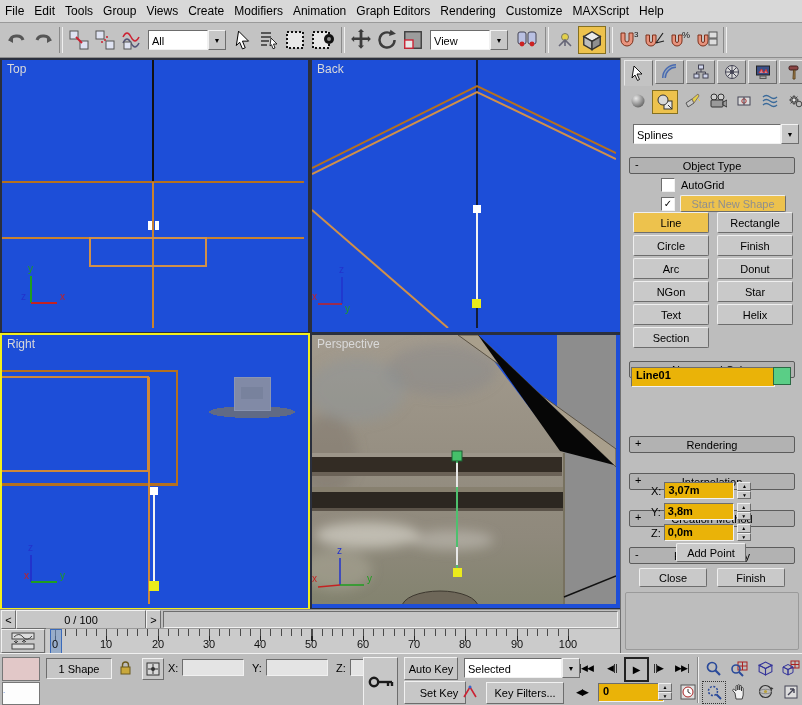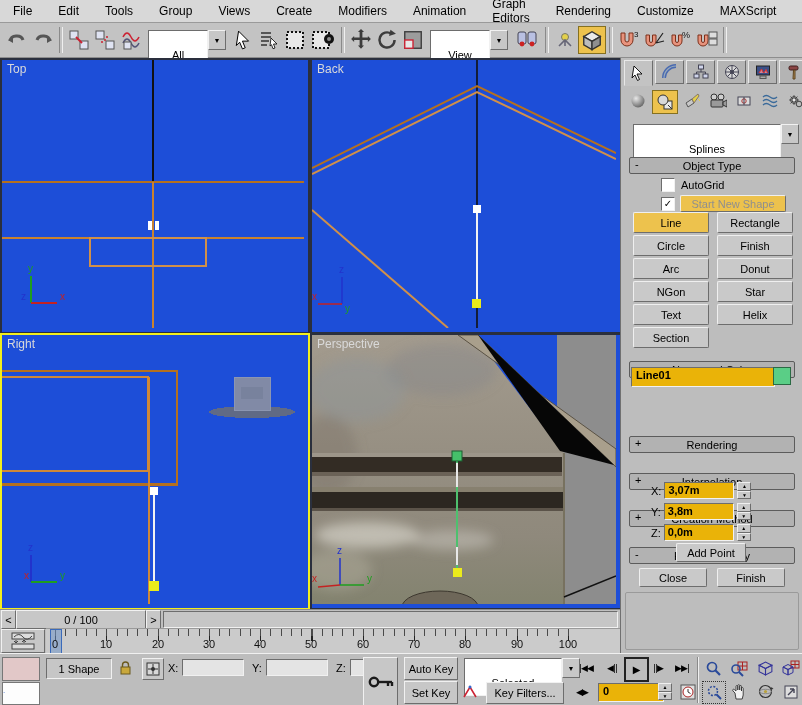--- a/index.html
+++ b/index.html
@@ -9,27 +9,27 @@
   
   .raised{background:#c7c7c7;border:1px solid;border-color:#f1f1f1 #6d6d6d #6d6d6d #f1f1f1;}
   .sunken{background:#eab308;border:1px solid;border-color:#6d6d6d #f1f1f1 #f1f1f1 #6d6d6d;font-weight:bold;}
   .fieldgrey{background:#ececec;border:1px solid;border-color:#6d6d6d #f1f1f1 #f1f1f1 #6d6d6d;}
   .btn{display:flex;align-items:center;justify-content:center;cursor:default;font-size:11px;}
   .yellow{background:#edc24d !important;}
   .sep{width:2px;height:26px;border-left:1px solid #8a8a8a;border-right:1px solid #efefef;margin:0 3px;}
   
   #menubar{left:0;top:0;width:802px;height:22px;background:#d8d8d8;border-bottom:1px solid #9a9a9a;
            display:flex;align-items:center;gap:0;}
-  #menubar span{padding:3px 13px;font-size:12px;}
+  #menubar span{padding:3px 5px;font-size:12px;}
   #toolbar{left:0;top:23px;width:802px;height:34px;background:#c3c3c3;border-bottom:1px solid #8d8d8d;
            display:flex;align-items:center;padding-left:4px;}
   .tbtn{width:26px;height:26px;display:flex;align-items:center;justify-content:center;flex:0 0 auto;}
   .dd{display:flex;height:20px;flex:0 0 auto;margin:0 4px;}
   .dd .ddval{width:52px;background:#fff;border:1px solid;border-color:#6d6d6d #f1f1f1 #f1f1f1 #6d6d6d;
-             padding:18px 3px;font-size:11px;text-align:center;}
+             padding:4px 3px;font-size:11px;}
   .dd .ddarr{width:16px;background:#c7c7c7;border:1px solid;border-color:#f1f1f1 #6d6d6d #6d6d6d #f1f1f1;
              display:flex;align-items:center;justify-content:center;font-size:7px;}
   
   #vparea{left:0;top:58px;width:620px;height:551px;background:#10131d;}
   .vp{position:absolute;background:#1d4ed8;border:2px solid #2a2f3d;overflow:hidden;}
   .vp.active{border-color:#f2ef1d;}
   .vplabel{position:absolute;left:5px;top:2px;color:#d9d9d9;font-size:12px;z-index:3;}
   
   #cmdpanel{left:620px;top:58px;width:182px;height:595px;background:#bdbdbd;border-left:1px solid #707070;}
   .tab{width:27px;height:22px;background:#b4b4b4;border:1px solid;border-color:#e8e8e8 #6d6d6d #6d6d6d #e8e8e8;
@@ -636,21 +636,21 @@
           <circle cx="6" cy="10" r="4.2" fill="none" stroke="#1a1a1a" stroke-width="2.4"></circle>
           <line x1="10" y1="10" x2="24" y2="10" stroke="#1a1a1a" stroke-width="2.4"></line>
           <line x1="20" y1="10" x2="20" y2="14" stroke="#1a1a1a" stroke-width="2.4"></line>
           <line x1="24" y1="10" x2="24" y2="14" stroke="#1a1a1a" stroke-width="2.4"></line>
         </svg>
       </div>
 
     <div class="raised abs btn" style="left:404px;top:3px;width:52px;height:21px;">
       <span>Auto Key</span>
       </div>
-    <div class="raised abs btn" style="left:404px;top:27px;width:52px;height:21px;">
+    <div class="raised abs btn" style="left:404px;top:27px;width:52px;height:21px;padding-left:8px;">
       <span>Set Key</span>
       </div>
 
     <div class="dd abs" style="left:460px;top:4px;">
       <div class="ddval" style="width:90px;">Selected</div>
       <div class="ddarr">▼</div>
     </div>
     <div class="abs btn" style="left:460px;top:28px;width:22px;height:20px;">
       <svg width="18" height="16" viewBox="0 0 18 16">
           <path d="M2 13 L8 3 L14 13" fill="none" stroke="#c23" stroke-width="1.6"></path>

